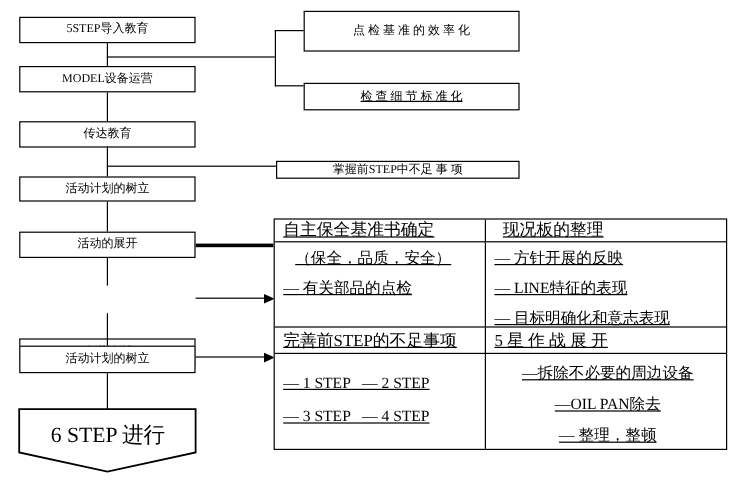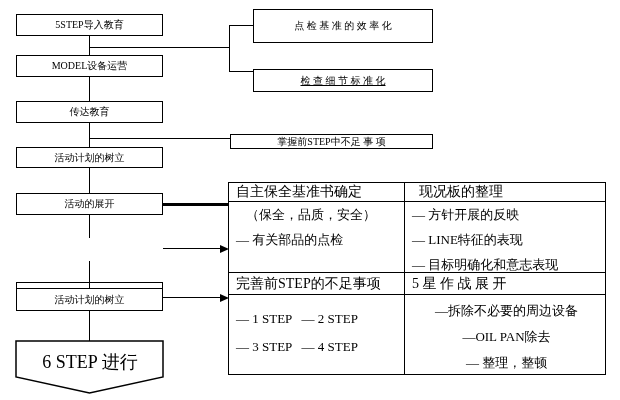--- a/index.html
+++ b/index.html
@@ -28,20 +28,21 @@
     position:absolute; left:0; top:0; width:150px; height:44px;
     display:flex; align-items:center; justify-content:center;
     font-size:18px; white-space:pre;
   }
   .dtable {
     position:absolute; left:228px; top:182px; width:378px; height:193px;
     border:1px solid #000; background:#fff;
     display:grid; grid-template-columns:176px 1fr;
     grid-template-rows:19px 71px 22px 1fr;
     font-size:13px;
+    text-decoration:underline;
   }
   .cell { border-right:1px solid #000; border-bottom:1px solid #000; padding:0 4px 0 7px; overflow:hidden; }
   .cell.lastcol { border-right:none; }
   .cell.lastrow { border-bottom:none; }
   .cell.hdr { font-size:14px; display:flex; align-items:center; white-space:pre; }
   .cell .ln { white-space:pre; }
   .c-top .ln { line-height:24px; padding-top:1px; }
   .c-bl .ln { line-height:28px; }
   .c-bl { padding-top:10px; }
   .c-br .ln { line-height:26px;text-align:center; }

